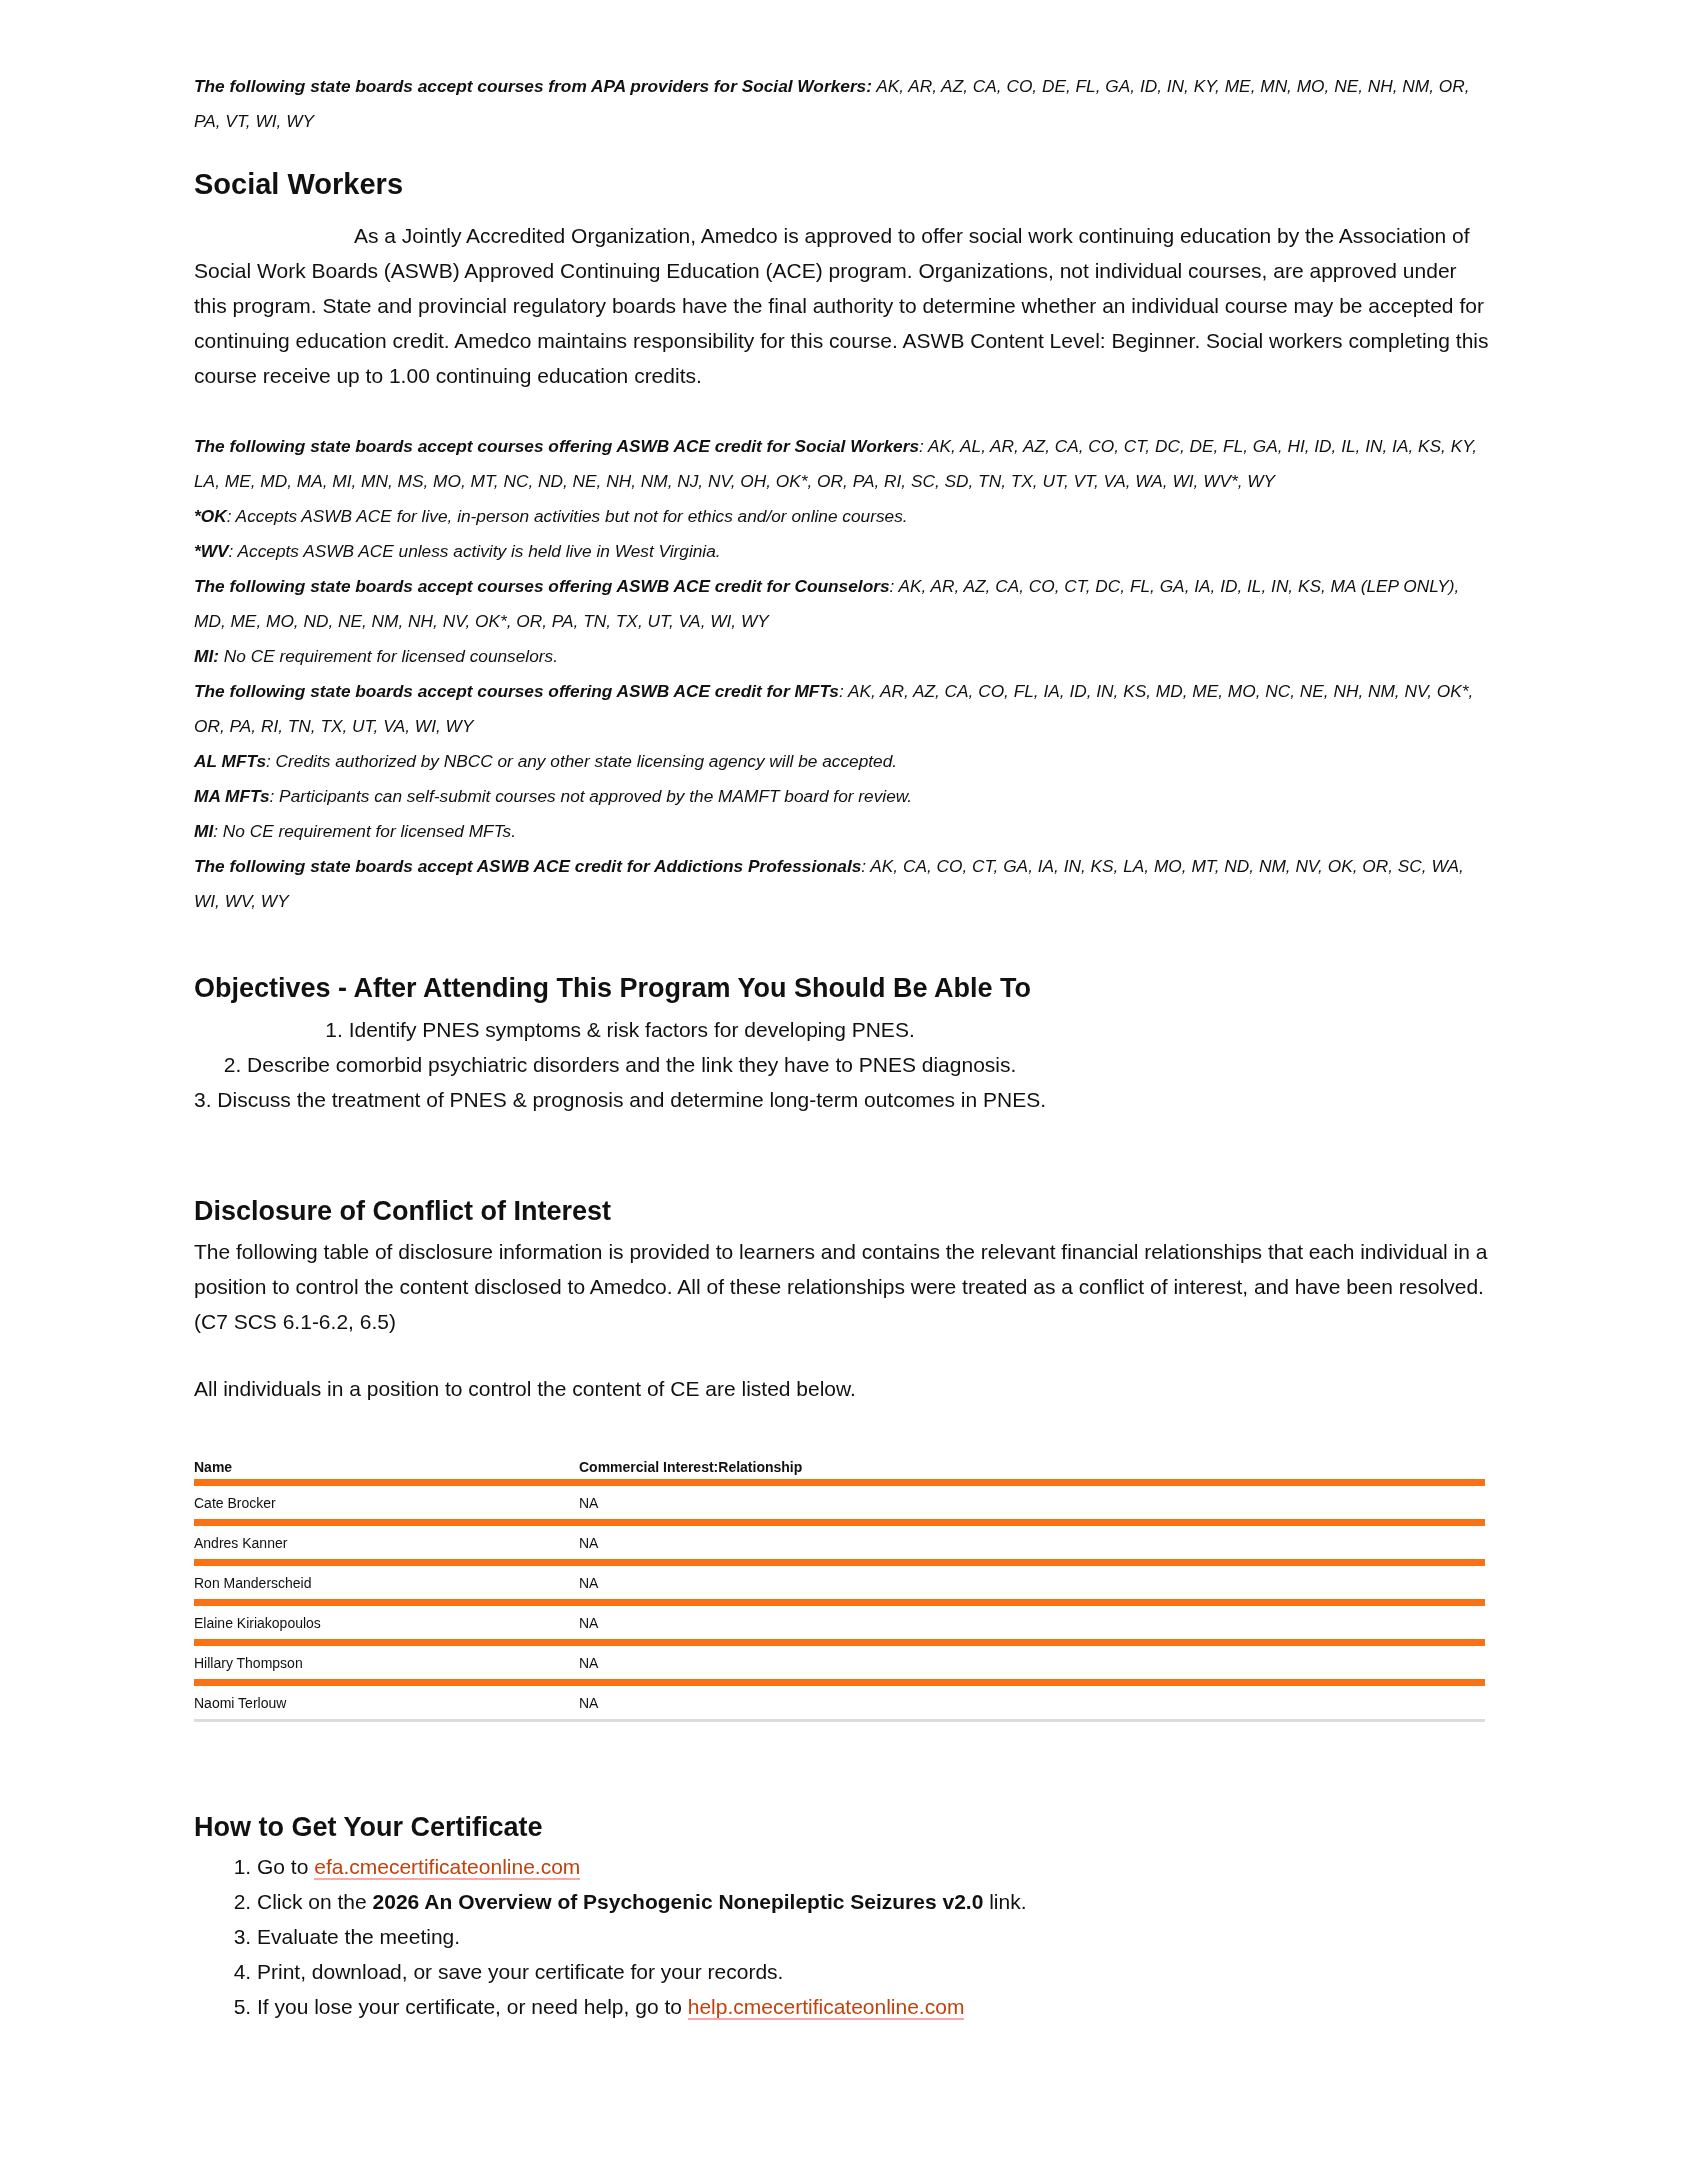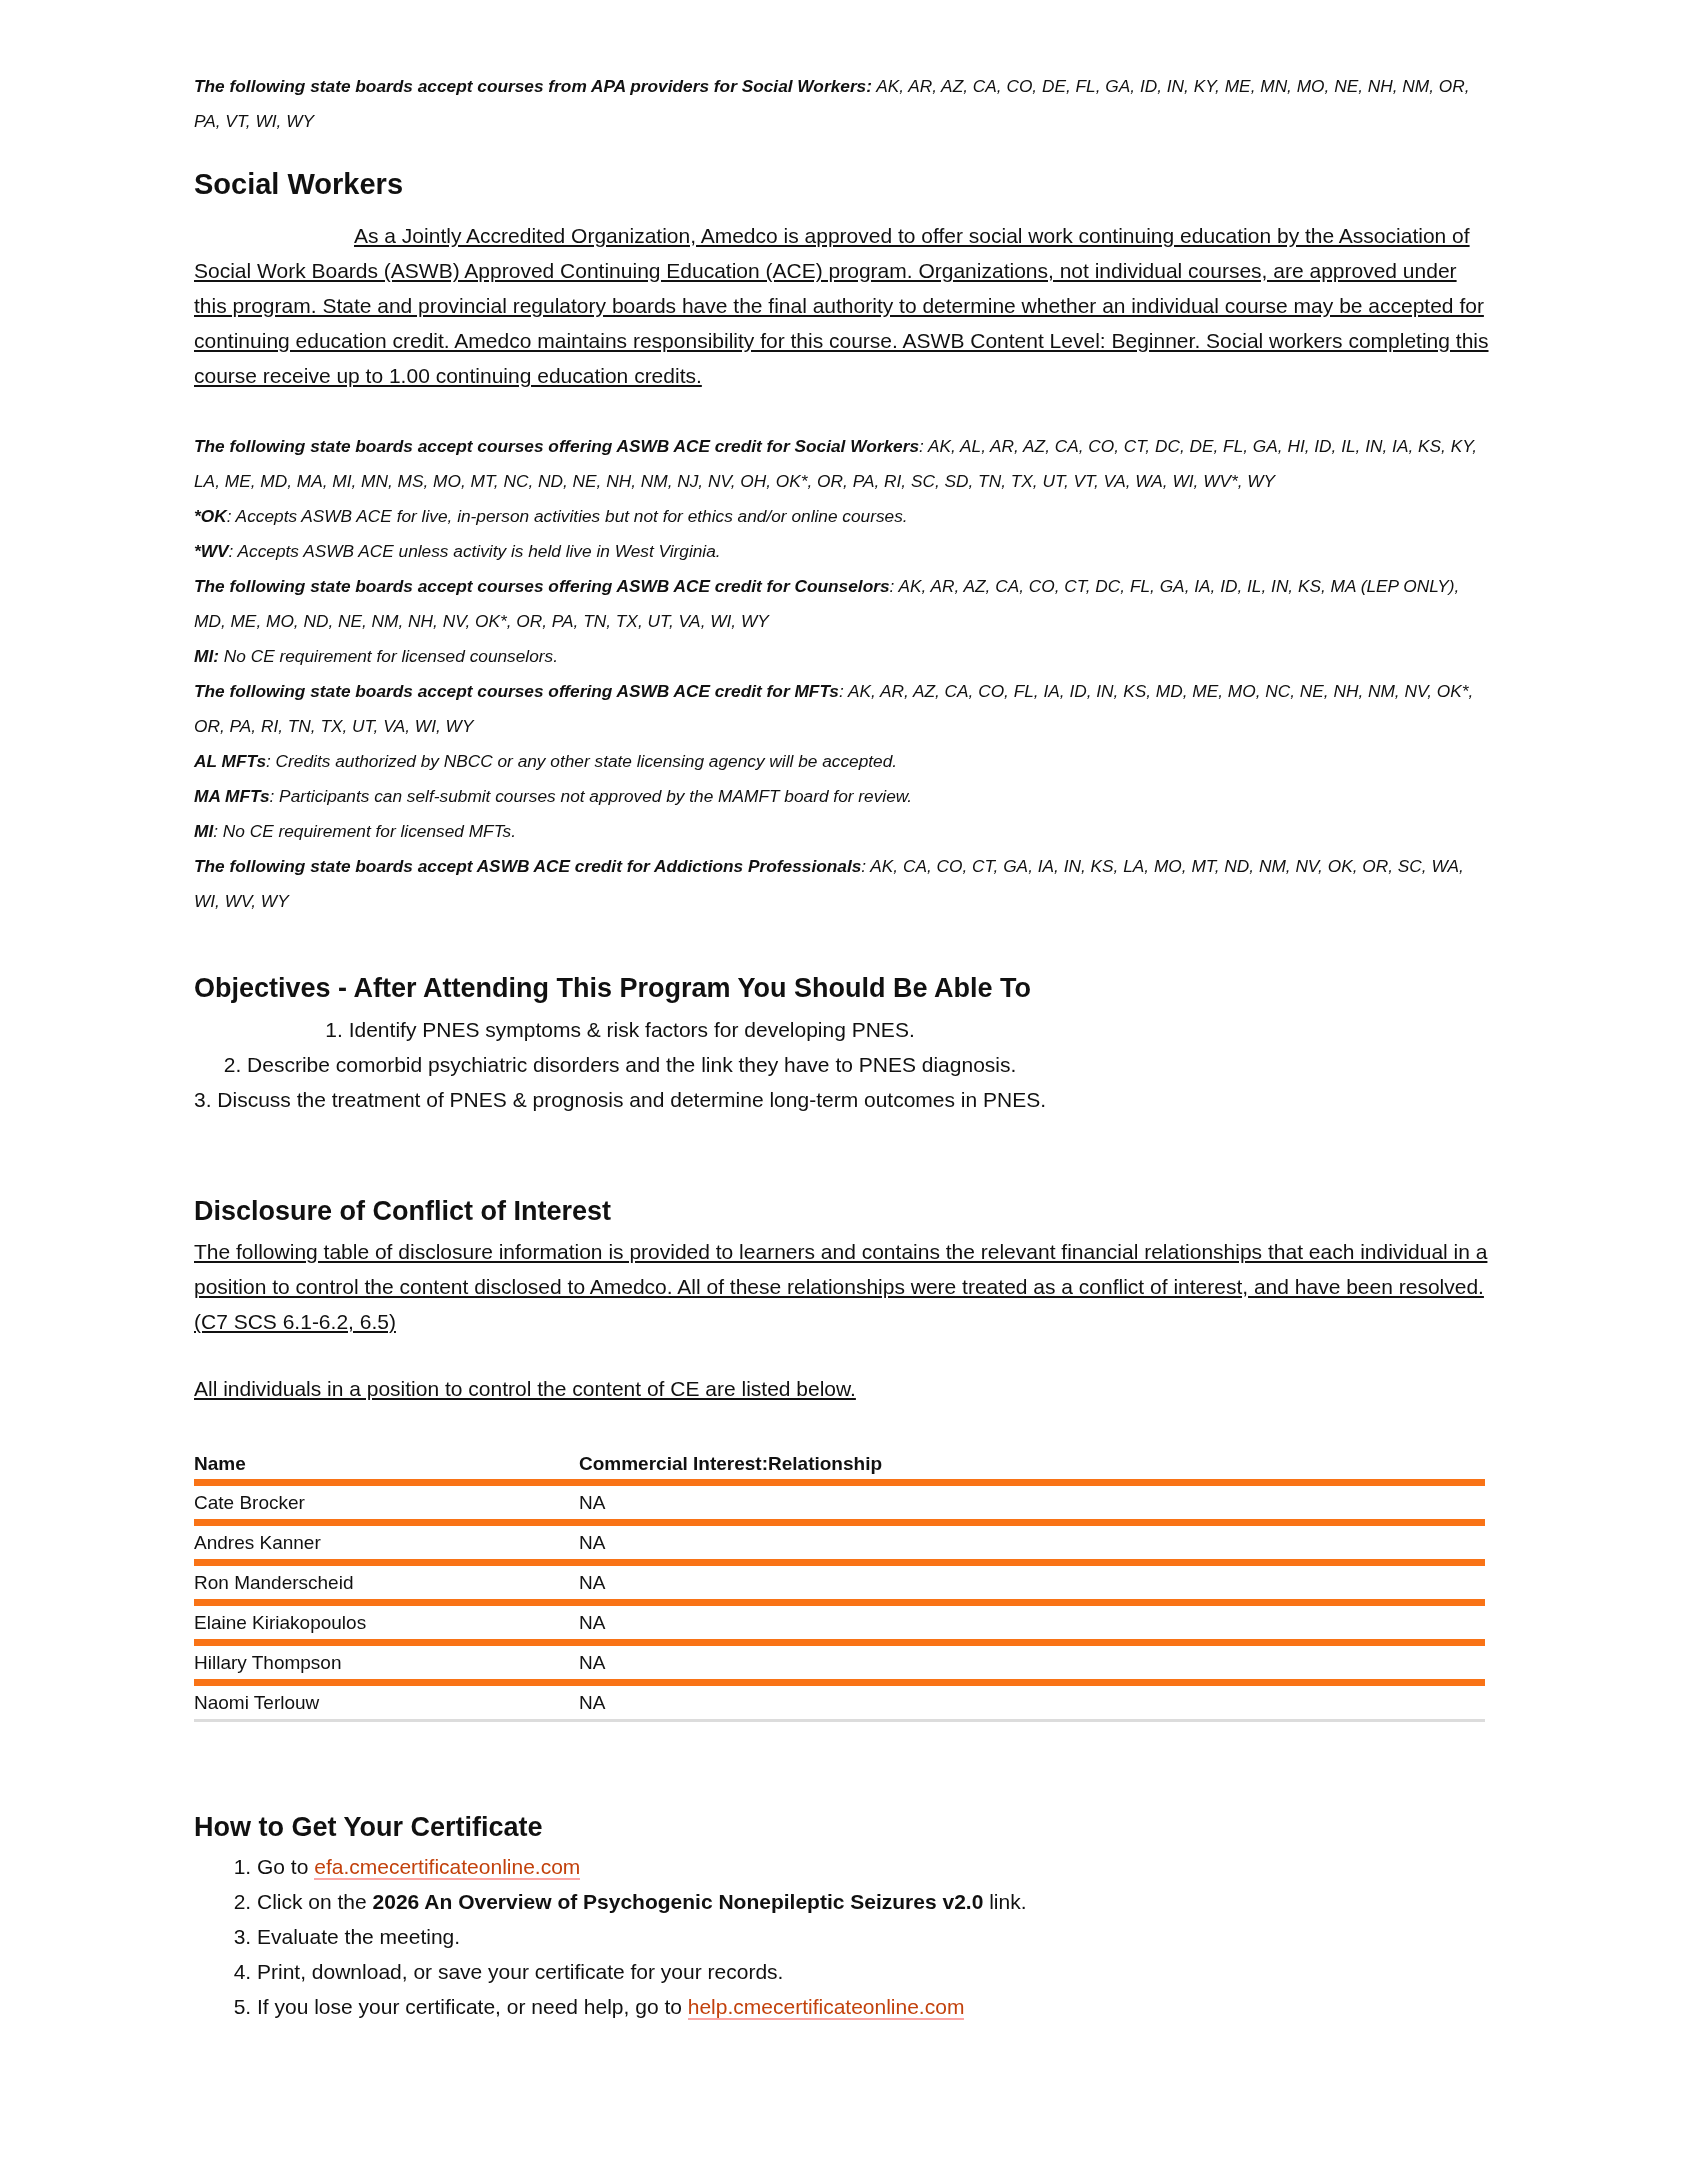--- a/index.html
+++ b/index.html
@@ -6,24 +6,24 @@
   body {
     width: 1683px; height: 2178px; position: relative; overflow: hidden;
     font-family: "Liberation Sans", sans-serif; color: #111;
   }
   .page { position: absolute; left: 194px; top: 0; width: 1297px; }
   .abs { position: absolute; left: 0; }
   .small { font-size: 17.3px; font-style: italic; line-height: 35px; width: 1297px; }
   .small b { font-weight: bold; margin-top: 47px; }
   .h2 { font-size: 29px; font-weight: bold; line-height: 36px; white-space: nowrap; }
   .h2.sm { font-size: 27px; }
-  .body { font-size: 21px; line-height: 35px; width: 1297px; text-decoration: underline; }
+  .body { font-size: 21px; line-height: 35px; width: 1297px; }
   .indent { display: inline-block; width: 160px; }
   .obj { font-size: 21px; line-height: 35px; text-align: center; }
-  table.coi { border-collapse: collapse; width: 1291px; font-size: 19px; }
+  table.coi { border-collapse: collapse; width: 1291px; font-size: 14px; }
   table.coi th { text-align: left; font-weight: bold; padding: 0; height: 36px; vertical-align: bottom; padding-bottom: 4px; }
   table.coi td { padding: 0; height: 33px; vertical-align: middle; border-top: 7px solid #f97316; }
   table.coi tr:last-child td { border-bottom: 3px solid #dcdcdc; }
   table.coi .c1 { width: 385px; }
   ol.cert { margin: 0; padding-left: 63px; font-size: 21px; line-height: 35px; }
   ol.cert li { padding-left: 0; }
   a.lnk { color: #c2410c; text-decoration: none; border-bottom: 2px solid #fca5a5; }
 </style>
 </head>
 <body>

